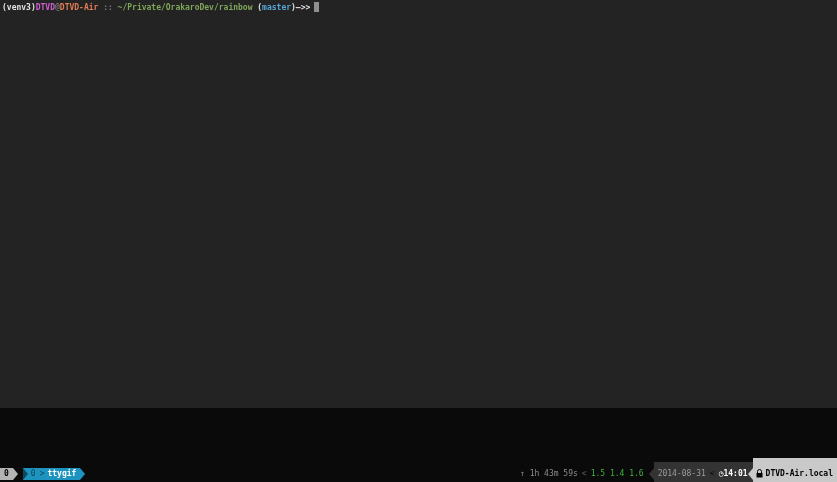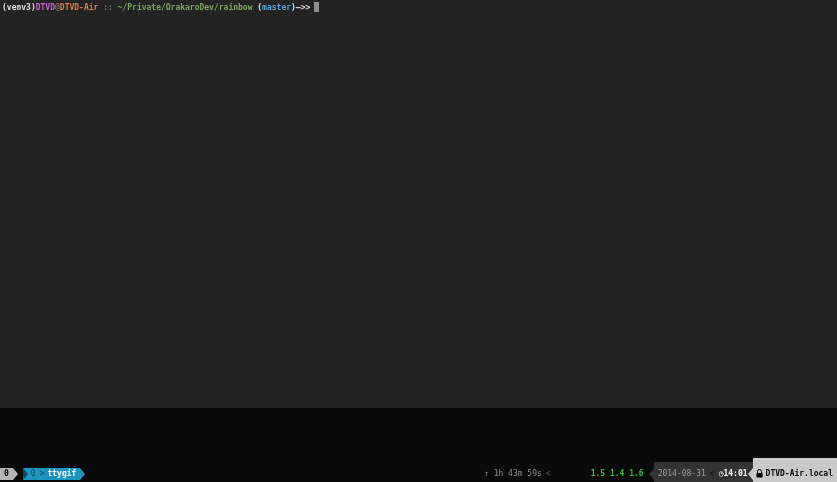--- a/index.html
+++ b/index.html
@@ -89,21 +89,21 @@
   .win-sep   { color: var(--win-navy); padding: 0 2px; }
   .win-name  { font-weight: bold; color: #ffffff; padding: 0 4px 0 1px; }
   .tri-win-end {
     border-top: 6px solid transparent;
     border-bottom: 6px solid transparent;
     border-left: 5px solid var(--win-blue);
   }
   .right-group { margin-left: auto; display: flex; align-items: center; height: 15px; }
   .uptime { color: var(--uptime-gray); }
   .thin-sep-dark { color: #4f4f4f; padding: 0 4px; font-weight: bold; }
-  .loads { color: var(--load-green); font-weight: bold; margin-left: 36px; }
+  .loads { color: var(--load-green); font-weight: normal; }
   .tri-gray-start {
     border-top: 6px solid transparent;
     border-bottom: 6px solid transparent;
     border-right: 5px solid var(--seg-gray);
     margin-left: 5px;
   }
   .seg-grayblock { background: var(--seg-gray); padding-left: 4px; }
   .date { color: var(--date-gray); }
   .thin-sep-black { color: #131313; padding: 0 4px; font-weight: bold; }
   .clock { color: #ffffff; font-weight: bold; }

